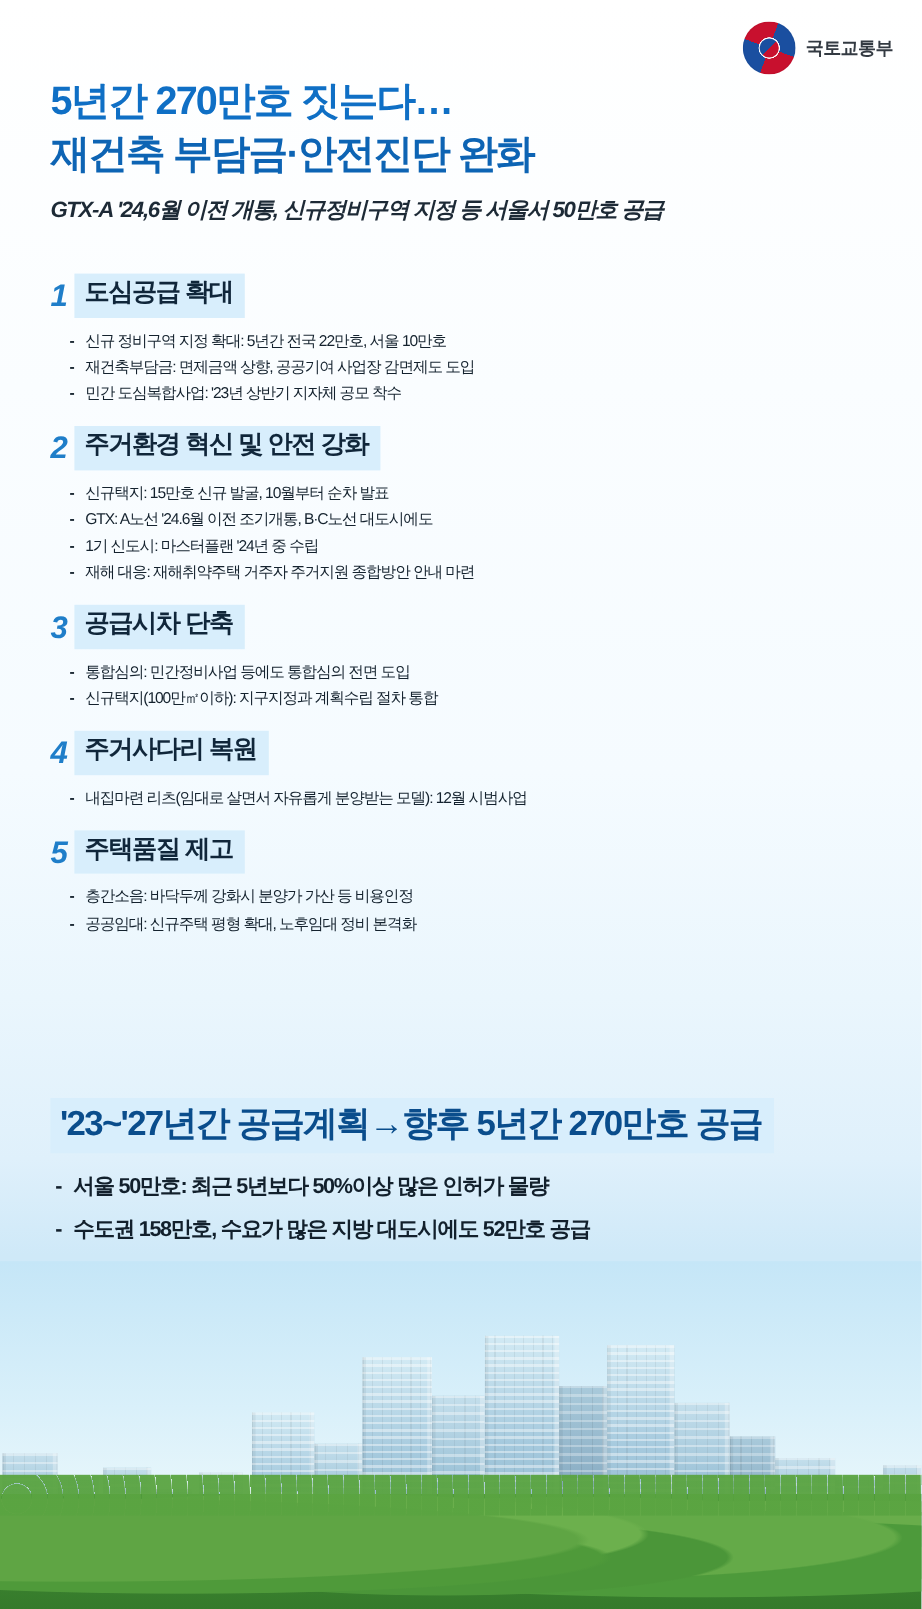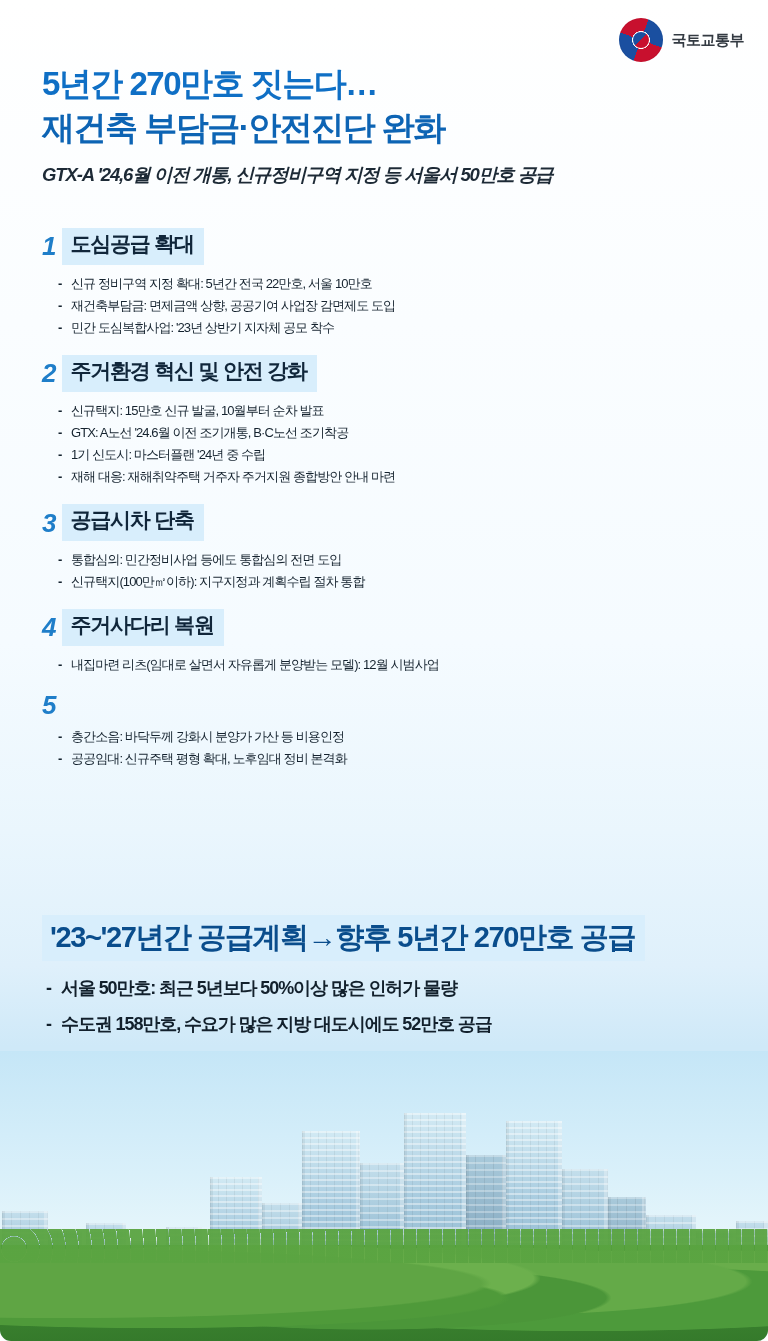--- a/index.html
+++ b/index.html
@@ -8,21 +8,20 @@
     font-family:"Liberation Sans","DejaVu Sans",sans-serif;
     background:#ffffff;
     -webkit-font-smoothing:antialiased;
   }
   .poster{
     position:relative;
     width:768px;
     height:1341px;
     overflow:hidden;
     background:linear-gradient(180deg,#ffffff 0%,#f5fbff 48%,#eaf6fd 62%,#dff0fb 72%,#cfe9f8 78%);
-    border-radius:11px;
   }
 
   
   .gov-logo{
     position:absolute;
     top:18px; right:24px;
     display:flex;
     align-items:center;
     gap:9px;
   }
@@ -239,21 +238,21 @@
       </ul>
     </div>
 
     <div class="section">
       <div class="sec-head">
         <span class="sec-num">2</span>
         <span class="sec-title">주거환경 혁신 및 안전 강화</span>
       </div>
       <ul class="bullets">
         <li>신규택지: 15만호 신규 발굴, 10월부터 순차 발표</li>
-        <li>GTX: A노선 '24.6월 이전 조기개통, B·C노선 조기착공</li>
+        <li>GTX: A노선 '24.6월 이전 조기개통, B·C노선 대도시에도</li>
         <li>1기 신도시: 마스터플랜 '24년 중 수립</li>
         <li>재해 대응: 재해취약주택 거주자 주거지원 종합방안 안내 마련</li>
       </ul>
     </div>
 
     <div class="section">
       <div class="sec-head">
         <span class="sec-num">3</span>
         <span class="sec-title">공급시차 단축</span>
       </div>
@@ -269,20 +268,21 @@
         <span class="sec-title">주거사다리 복원</span>
       </div>
       <ul class="bullets">
         <li>내집마련 리츠(임대로 살면서 자유롭게 분양받는 모델): 12월 시범사업</li>
       </ul>
     </div>
 
     <div class="section">
       <div class="sec-head">
         <span class="sec-num">5</span>
+        <span class="sec-title">주택품질 제고</span>
       </div>
       <ul class="bullets">
         <li>층간소음: 바닥두께 강화시 분양가 가산 등 비용인정</li>
         <li>공공임대: 신규주택 평형 확대, 노후임대 정비 본격화</li>
       </ul>
     </div>
 
   </div>
 
   <div class="summary">

